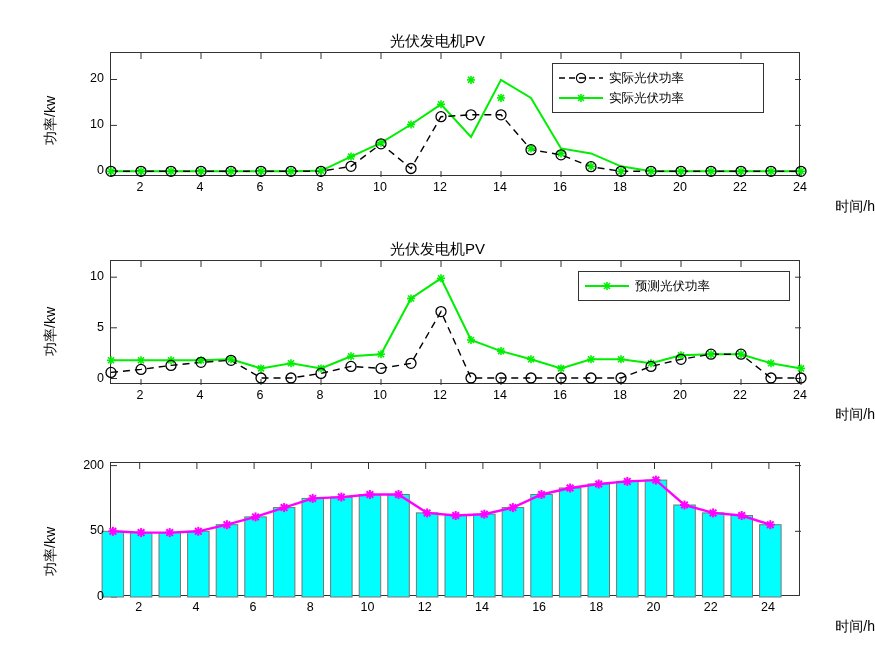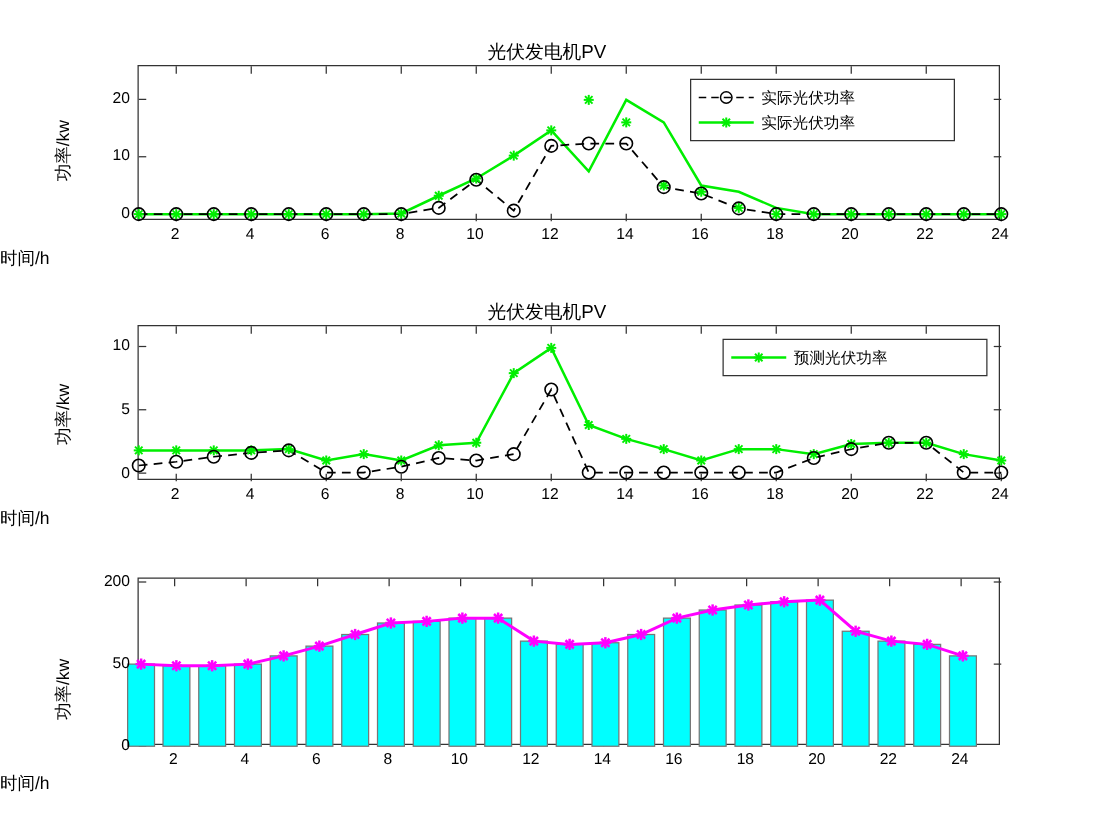--- a/index.html
+++ b/index.html
@@ -13,21 +13,21 @@
   .panel{position:absolute;}
   .plotbox{position:absolute;border:1px solid #333;background:#fff;box-sizing:border-box;}
   .title{
     position:absolute;width:100%;text-align:center;
     font-size:15px;color:#000;
   }
   .ylabel{
     position:absolute;font-size:14px;color:#000;
     transform:rotate(-90deg);transform-origin:left top;white-space:nowrap;
   }
-  .xlabel{position:absolute;width:100%;text-align:left;font-size:14px;color:#000;}
+  .xlabel{position:absolute;width:100%;text-align:right;font-size:14px;color:#000;}
   .tick-x{position:absolute;font-size:12.5px;color:#000;text-align:center;transform:translateX(-50%);}
   .tick-y{position:absolute;font-size:12.5px;color:#000;text-align:right;transform:translateY(-50%);}
   .legend{
     position:absolute;border:1px solid #333;background:#fff;
     font-size:12.5px;color:#000;box-sizing:border-box;padding:4px 6px;
   }
   .legend-row{display:flex;align-items:center;height:20px;}
   .legend-sample{width:44px;height:12px;position:relative;margin-right:6px;flex:0 0 44px;}
   .legend-label{white-space:nowrap;}
   svg{position:absolute;left:0;top:0;overflow:visible;}

